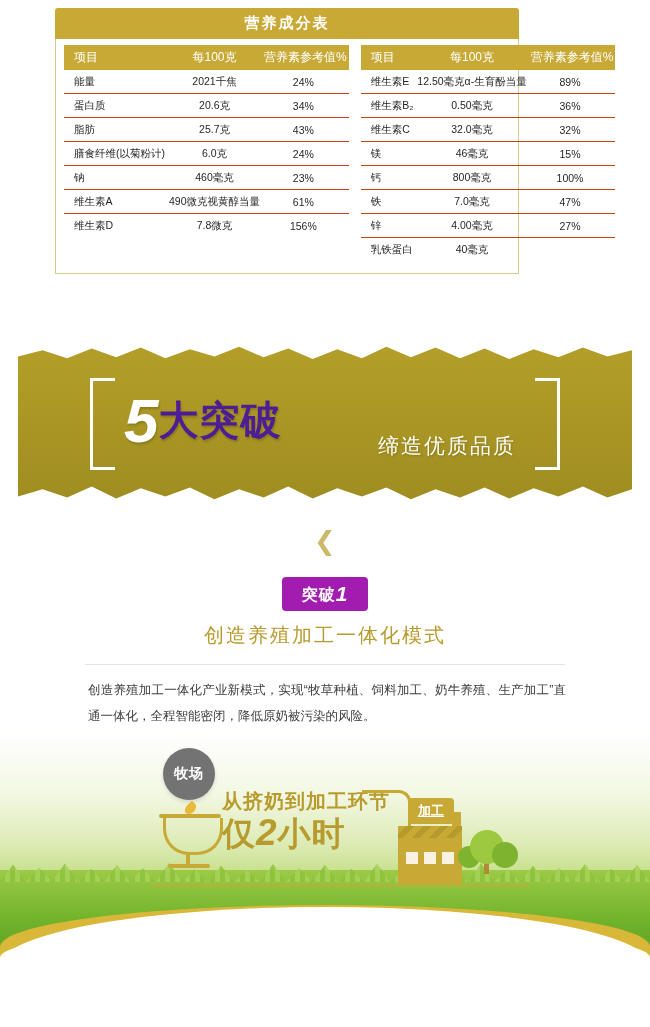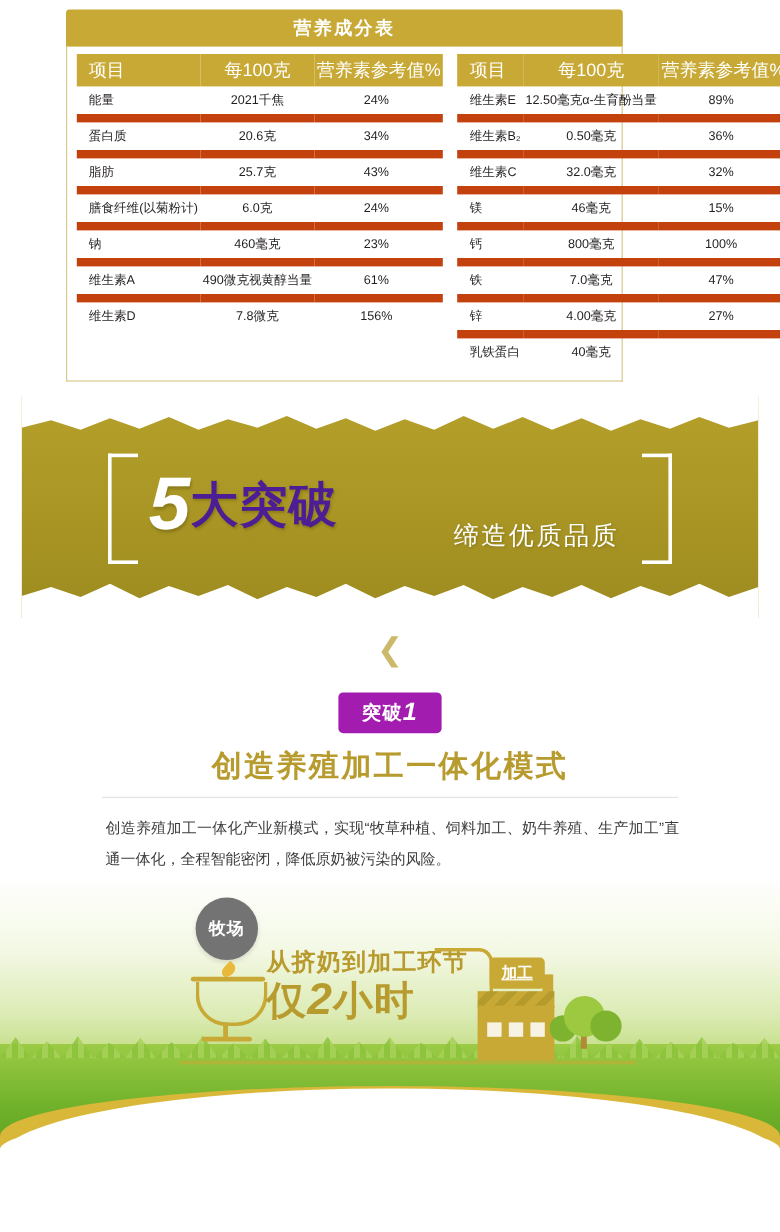--- a/index.html
+++ b/index.html
@@ -32,32 +32,32 @@
     background:#fff;
     display:flex;
     padding:6px 4px 12px 4px;
     box-sizing:border-box;
   }
   .ncol{flex:1;padding:0 4px;}
   .ncol table{width:100%;border-collapse:collapse;}
   .ncol thead th{
     background:#c8a935;
     color:#fff;
-    font-size:15px;
+    font-size:12px;
     font-weight:normal;
     padding:4px 2px;
     text-align:center;
     white-space:nowrap;
   }
   .ncol thead th.first{text-align:left;padding-left:10px;}
   .ncol tbody td{
     font-size:10.5px;
     color:#231f20;
     padding:4.5px 2px;
-    border-bottom:7px solid #c2410c;
+    border-bottom:1px solid #c2410c;
     text-align:center;
     white-space:nowrap;
   }
   .ncol tbody tr:last-child td{border-bottom:none;}
   .ncol tbody td.item{text-align:left;padding-left:10px;}
   .ncol tbody td.pct{padding-right:6px;}
   .col-divider{width:1px;background:#d8c98f;margin:0 2px;}
 
   
   .banner{
@@ -124,21 +124,21 @@
   
   .bt-badge{
     position:absolute;left:50%;top:577px;transform:translateX(-50%);
     width:86px;height:34px;background:#a21caf;border-radius:4px;
     color:#fff;text-align:center;line-height:34px;
     font-size:16px;font-weight:bold;letter-spacing:1px;
   }
   .bt-badge .num{font-size:21px;font-style:italic;vertical-align:-1px;}
   .bt-title{
     position:absolute;left:0;right:0;top:622px;text-align:center;
-    font-size:25px;font-weight:bold;color:#b89b2e;letter-spacing:2px;
+    font-size:20px;font-weight:normal;color:#b89b2e;letter-spacing:2px;
   }
   .bt-rule{
     position:absolute;left:85px;top:664px;width:480px;height:1px;background:#e3e3e3;
   }
   .bt-para{
     position:absolute;left:88px;top:678px;width:478px;
     font-size:12.5px;line-height:2.05;color:#3d3d3d;text-align:justify;
   }
 
   

